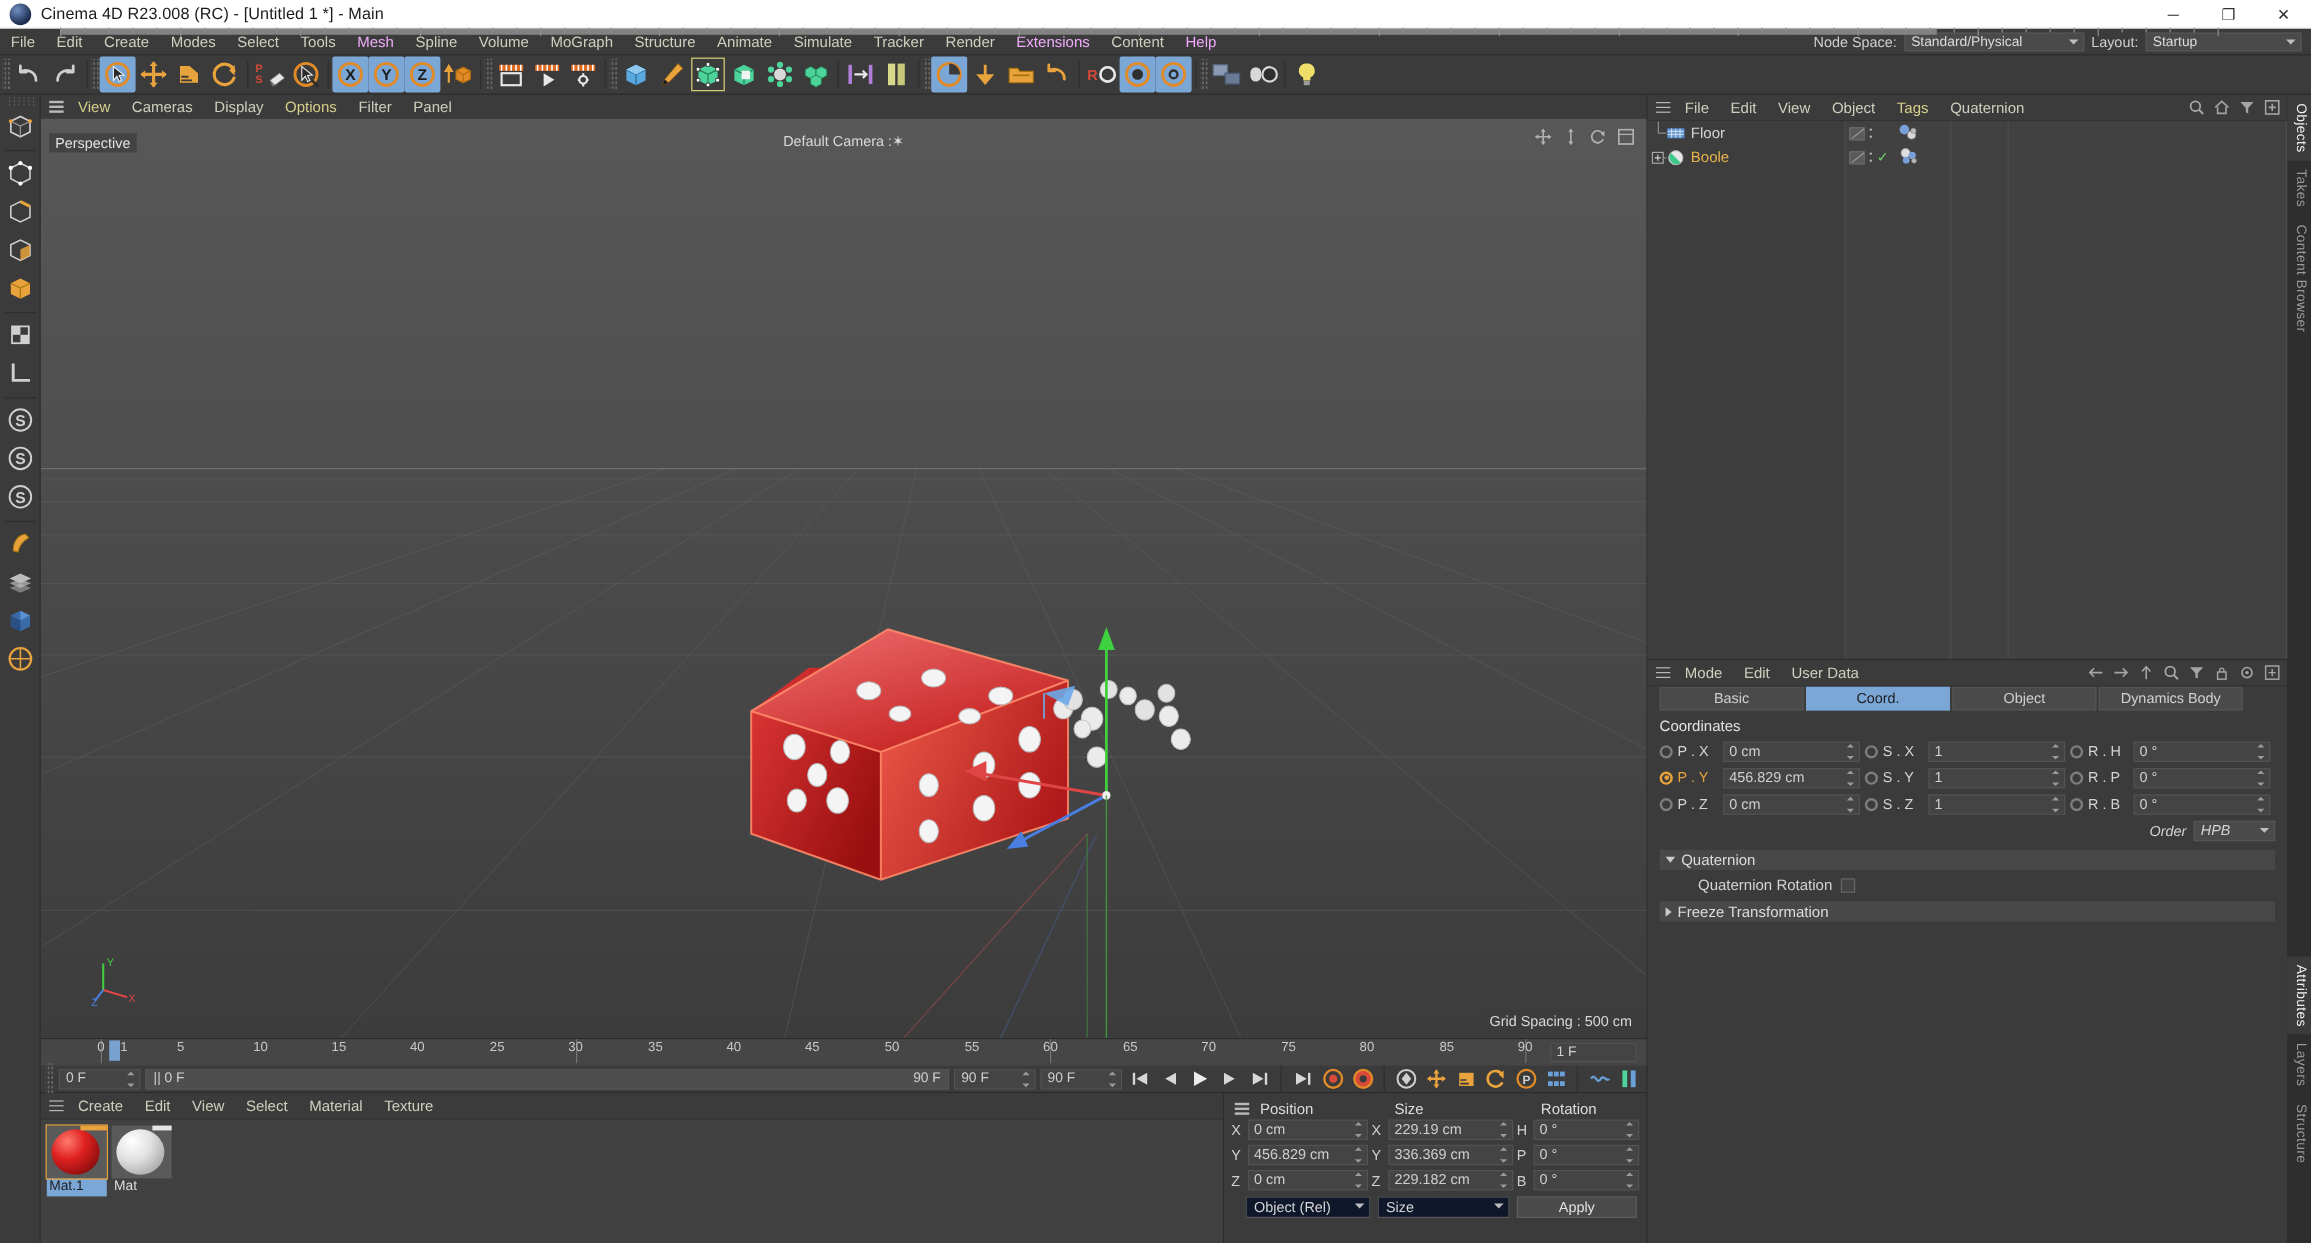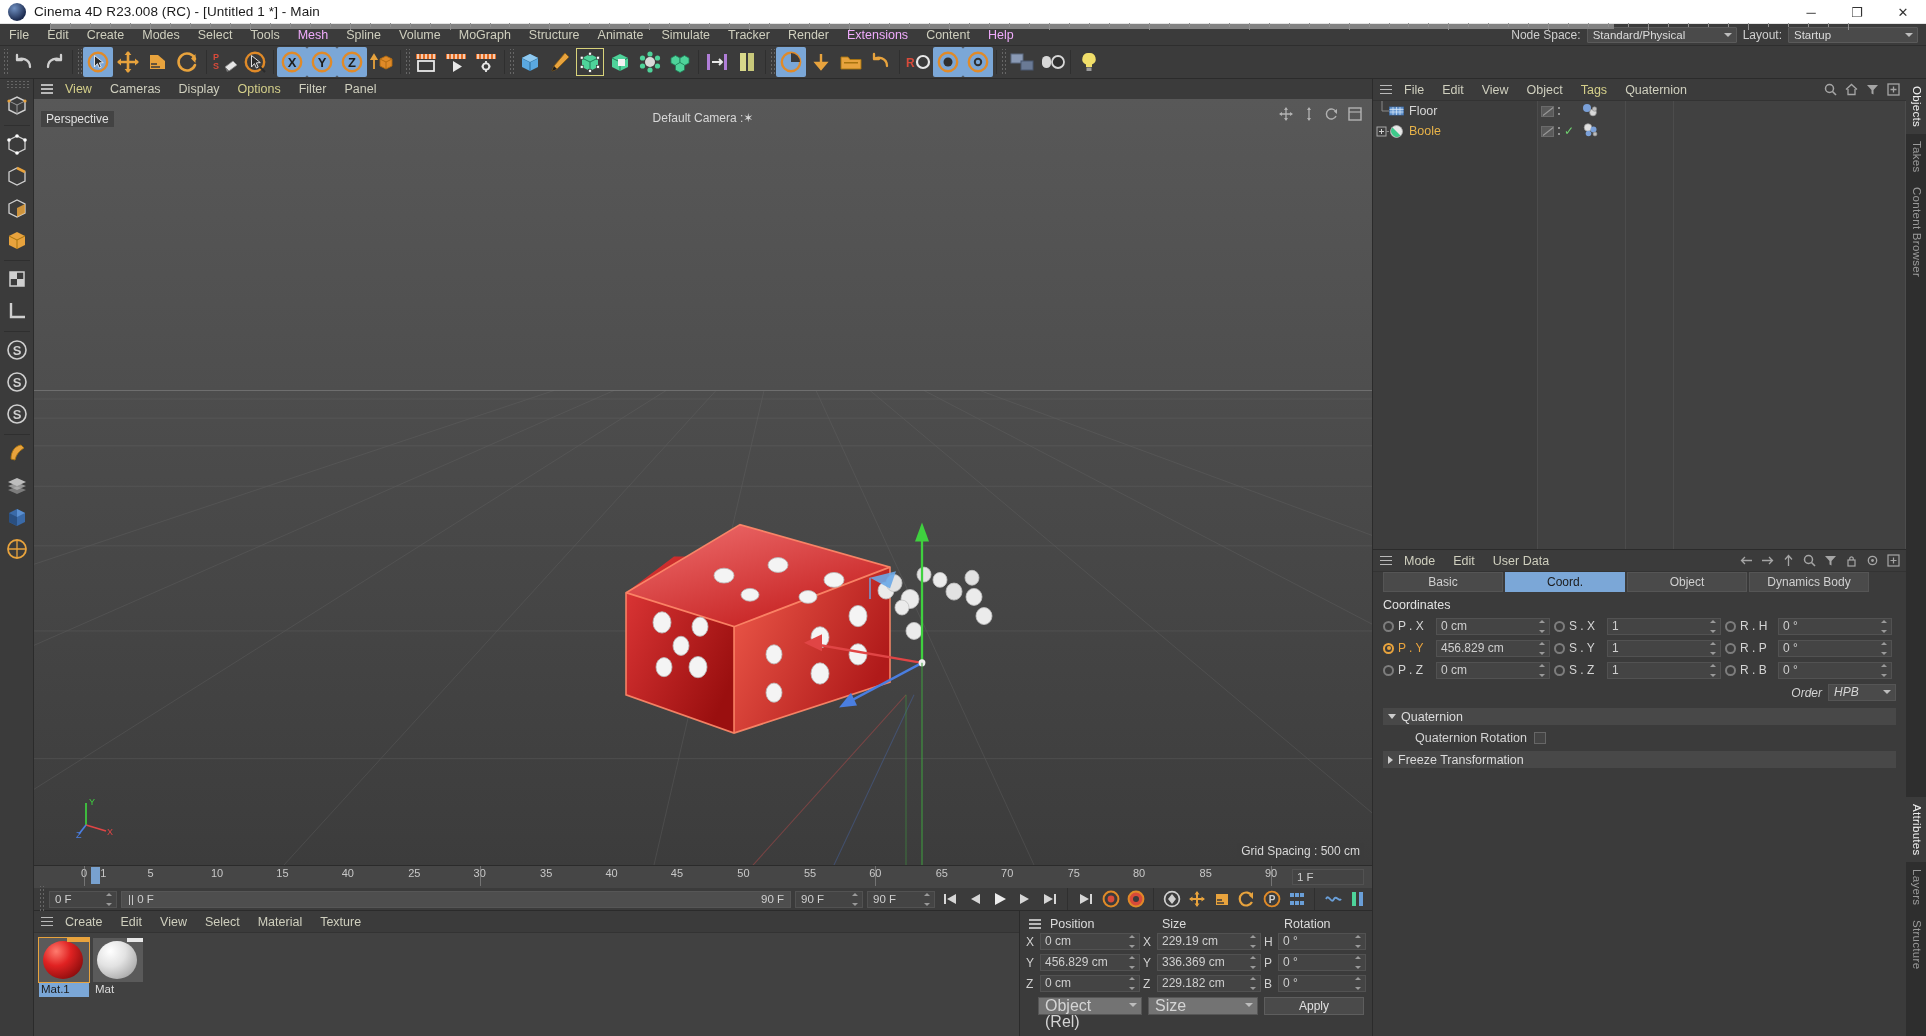--- a/index.html
+++ b/index.html
@@ -211,21 +211,21 @@
   #coordbody { flex:1; padding:0 6px; }
   .chead { display:flex; align-items:flex-end; height:20px; gap:0; }
   .chead .h { font-size:12.5px; color:#dcdcdc; }
   .cgrow { display:flex; align-items:center; height:21px; gap:3px; }
   .axlab { width:11px; font-size:12px; color:#d0d0d0; flex:none; text-align:left; }
   .cgfield { width:100px; height:17px; background:#444; border:1px solid #525252;
     color:#cfcfcf; font-size:12px; line-height:15px; padding:0 13px 0 4px; position:relative; }
   .cgfield.w2 { width:104px; }
   .cgfield.w3 { width:88px; }
   .cgbot { display:flex; align-items:center; gap:6px; height:22px; padding-top:2px; }
-  .csel { height:18px; background:#737373; border:1px solid #565656; font-size:16px;
+  .csel { height:18px; background:#0f172a; border:1px solid #565656; font-size:12px;
     color:#d4d4d4; line-height:16px; padding:0 16px 0 6px; position:relative; }
   .applybtn { height:18px; background:#4a4a4a; border:1px solid #5e5e5e;
     font-size:12px; color:#e0e0e0; line-height:16px; padding:0 10px; text-align:center; }
 
   .ch { position:absolute; right:4px; top:5px; width:0; height:0;
     border-left:4px solid transparent; border-right:4px solid transparent;
     border-top:4px solid #bdbdbd; }
 </style>
 </head>
 <body>

